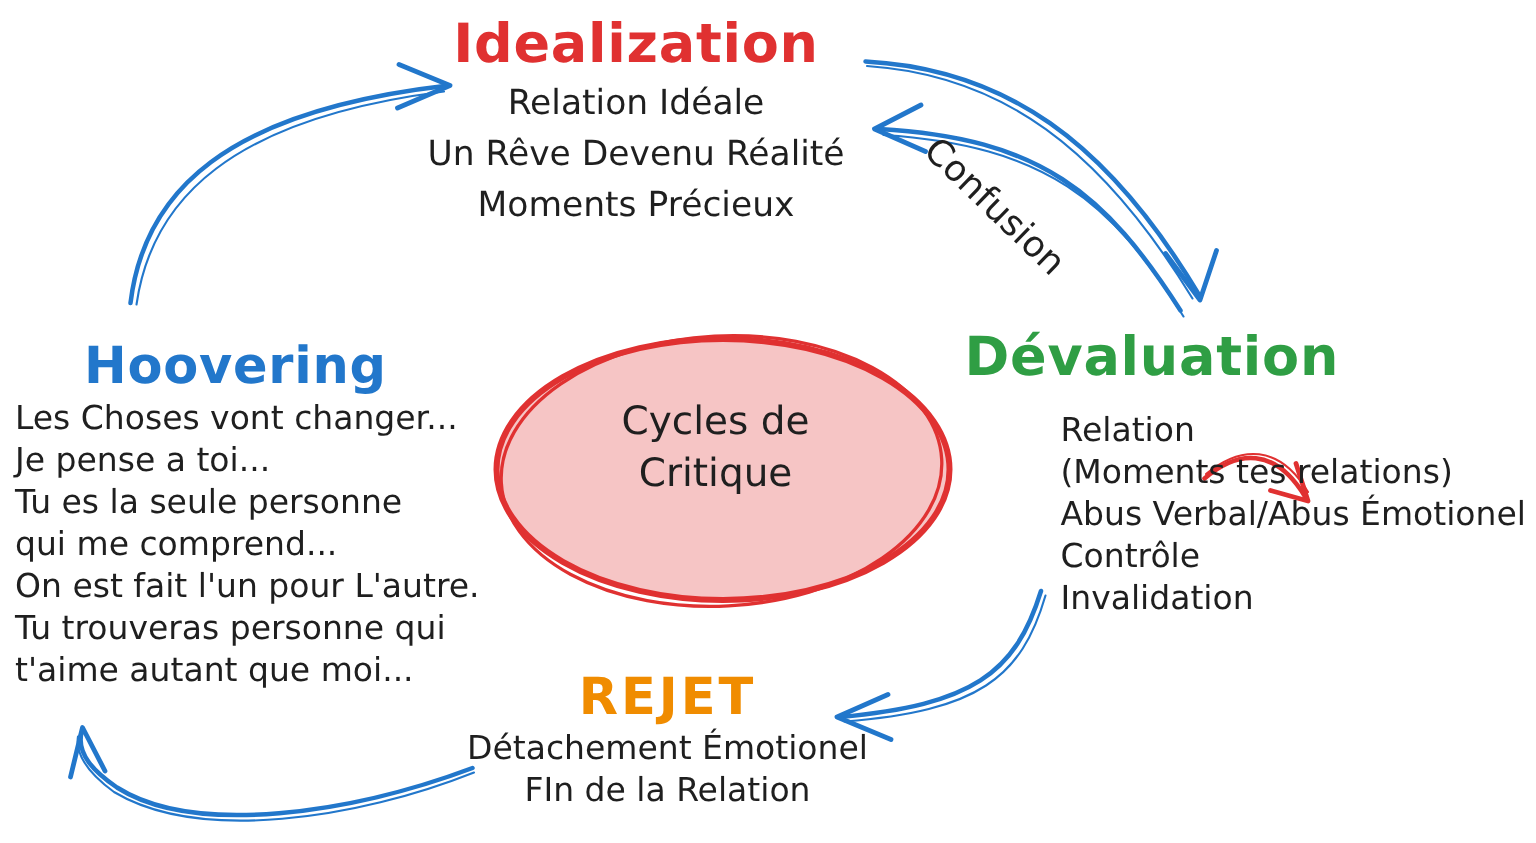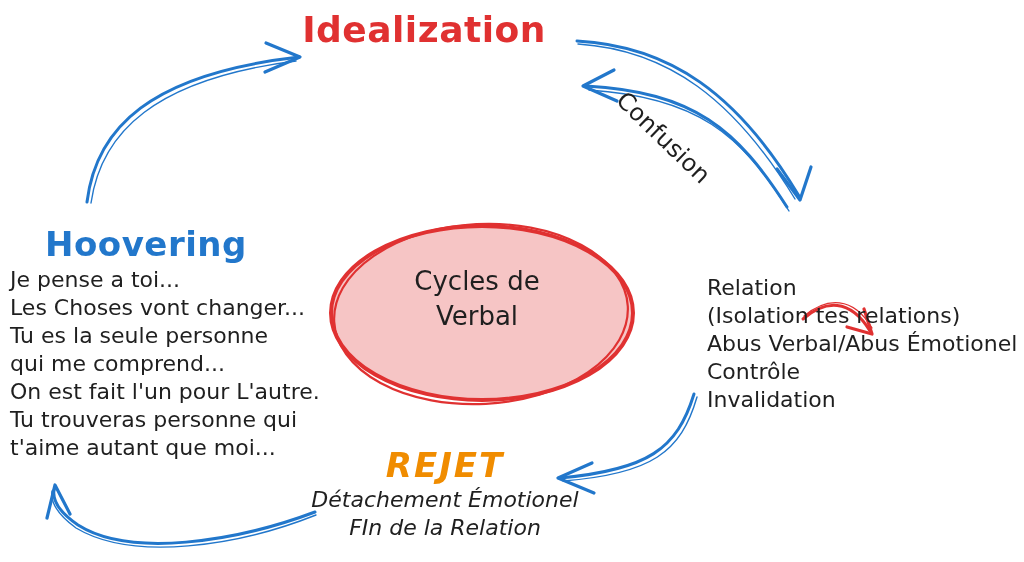--- a/index.html
+++ b/index.html
@@ -18,27 +18,27 @@
   .t-red{color:var(--red);}
   .t-blue{color:var(--blue);}
   .t-green{color:var(--green);}
   .t-orange{color:var(--orange);}
   .body-line{font-size:22px;line-height:28px;white-space:nowrap;color:var(--ink);}
   
   .ideal{left:259px;top:8px;width:330px;text-align:center;}
   .ideal .title{font-size:36px;line-height:44px;}
   .ideal .body-line{font-size:23px;line-height:34px;}
   
-  .hoover-title{left:45px;top:224px;font-size:34px;}
+  .hoover-title{left:56px;top:224px;font-size:34px;}
   .hoover-list{left:10px;top:266px;}
   
   .deval-title{left:643px;top:218px;font-size:36px;}
   .deval-list{left:707px;top:274px;}
   
-  .rejet{left:295px;top:444px;width:300px;text-align:center;font-style:italic;}
+  .rejet{left:295px;top:444px;width:300px;text-align:center;}
   .rejet .title{font-size:34px;line-height:42px;letter-spacing:2px;}
   .rejet .body-line{line-height:28px;}
   
   .center-text{left:362px;top:252px;width:230px;text-align:center;font-size:26px;line-height:35px;margin-top:12px;}
   
   .confusion{left:630px;top:86px;font-size:24px;transform:rotate(44deg);transform-origin:left top;white-space:nowrap;}
 </style>
 </head>
 <body>
 
@@ -83,43 +83,49 @@
 
     <g class="stroke-red" fill="none" stroke="currentColor" stroke-linecap="round" stroke-linejoin="round">
       <path d="M 803 319 C 825 300 850 298 870 331" stroke-width="3"></path>
       <path d="M 804 316 C 827 297 853 296 872 328" stroke-width="1.4"></path>
       <path d="M 847 327 L 872 334 L 864 309" stroke-width="3.2"></path>
     </g>
   </svg>
 
   <div class="layer ideal">
     <div class="title t-red">Idealization</div>
+    <div>
+      <div class="body-line">Relation Idéale</div>
+      <div class="body-line">Un Rêve Devenu Réalité</div>
+      <div class="body-line">Moments Précieux</div>
+    </div>
   </div>
 
   <div class="layer confusion">Confusion</div>
 
   <div class="layer title t-blue hoover-title">Hoovering</div>
   <div class="layer hoover-list">
+    <div class="body-line">Les Choses vont changer...</div>
     <div class="body-line">Je pense a toi...</div>
-    <div class="body-line">Les Choses vont changer...</div>
     <div class="body-line">Tu es la seule personne</div>
     <div class="body-line">qui me comprend...</div>
     <div class="body-line">On est fait l'un pour L'autre.</div>
     <div class="body-line">Tu trouveras personne qui</div>
     <div class="body-line">t'aime autant que moi...</div>
   </div>
 
   <div class="layer center-text">
     <div>Cycles de</div>
-    <div>Verbal</div>
+    <div>Critique</div>
   </div>
 
+  <div class="layer title t-green deval-title">Dévaluation</div>
   <div class="layer deval-list">
     <div class="body-line">Relation</div>
-    <div class="body-line">(Isolation tes relations)</div>
+    <div class="body-line">(Moments tes relations)</div>
     <div class="body-line">Abus Verbal/Abus Émotionel</div>
     <div class="body-line">Contrôle</div>
     <div class="body-line">Invalidation</div>
   </div>
 
   <div class="layer rejet">
     <div class="title t-orange">REJET</div>
     <div>
       <div class="body-line">Détachement Émotionel</div>
       <div class="body-line">FIn de la Relation</div>

